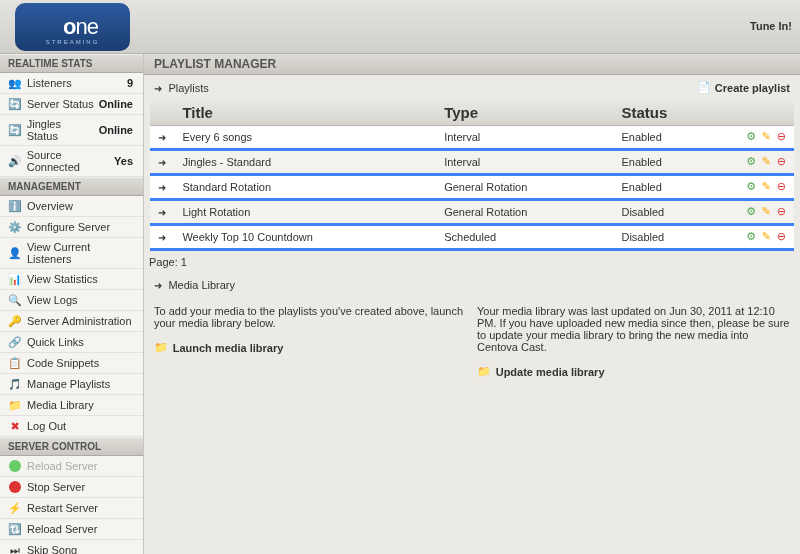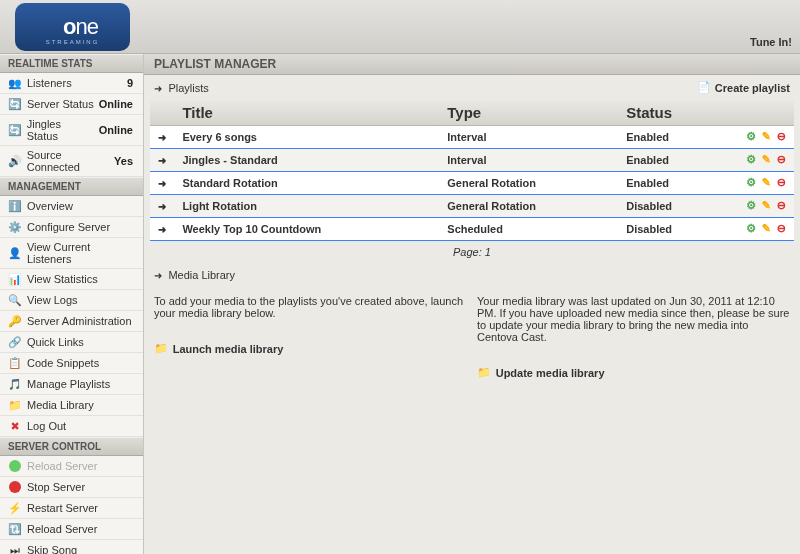--- a/index.html
+++ b/index.html
@@ -2,44 +2,44 @@
 <html><head>
 <meta charset="utf-8">
 <style>
 * { box-sizing: border-box; margin: 0; padding: 0; }
 body { font-family: Verdana, Arial, sans-serif; font-size: 11px; color: #333; background: #e8e8e4; width: 800px; height: 554px; overflow: hidden; }
 .header { height: 54px; background: linear-gradient(to bottom, #e4e3e0, #d0cfca); border-bottom: 1px solid #b5b4ae; position: relative; }
 .logo { position: absolute; left: 15px; top: 3px; width: 115px; height: 48px; background: linear-gradient(to bottom, #2d5a9e, #1a3d70); border-radius: 10px; display: flex; align-items: center; justify-content: center; }
 .logo-text { color: #fff; font-size: 22px; font-weight: 300; letter-spacing: -1px; margin-left: 16px; }
 .logo-text b { font-weight: 700; }
 .logo-sub { position: absolute; bottom: 6px; color: #a8c0e0; font-size: 6px; letter-spacing: 2px; }
-.tunein { position: absolute; right: 8px; top: 36px; font-size: 11px; color: #333; font-weight: bold; cursor: pointer; }
+.tunein { position: absolute; right: 8px; top: 20px; font-size: 11px; color: #333; font-weight: bold; cursor: pointer; }
 .layout { display: flex; height: 500px; }
 .sidebar { width: 144px; background: #f5f4f1; border-right: 1px solid #c5c4be; }
 .section-header { background: linear-gradient(to bottom, #dedcd6, #c9c7c0); border-top: 1px solid #eee; border-bottom: 1px solid #aaa; padding: 3px 8px; font-size: 10px; font-weight: bold; color: #555; text-transform: uppercase; }
 .sidebar ul { list-style: none; }
 .sidebar li { padding: 3px 6px 3px 8px; border-bottom: 1px solid #e2e1dc; display: flex; align-items: center; gap: 5px; cursor: pointer; }
 .sidebar .icon { width: 14px; height: 14px; display: inline-flex; align-items: center; justify-content: center; font-size: 11px; }
 .sidebar .val { margin-left: auto; font-weight: bold; color: #222; padding-right: 4px; }
 .main { flex: 1; background: #ebeae5; overflow: hidden; }
 .main-header { background: linear-gradient(to bottom, #dedcd6, #c9c7c0); border-bottom: 1px solid #aaa; padding: 3px 10px; font-size: 12px; font-weight: bold; color: #555; text-transform: uppercase; }
 .panel-title { padding: 6px 10px; display: flex; align-items: center; gap: 6px; color: #333; }
 .create-link { margin-left: auto; display: flex; align-items: center; gap: 4px; font-weight: bold; cursor: pointer; }
 .table { width: calc(100% - 12px); margin: 0 6px; border-collapse: collapse; background: #fff; }
 .table th { background: linear-gradient(to bottom, #e9e8e3, #d6d4cd); text-align: left; padding: 4px 8px; font-weight: bold; font-size: 15px; border-bottom: 1px solid #b8b6ae; color: #333; }
-.table td { padding: 4px 8px; border-bottom: 1px solid #3b82f6; font-weight: bold; }
+.table td { padding: 4px 8px; border-bottom: 3px solid #3b82f6; }
 .table tr:nth-child(even) td { background: #f3f2ee; }
 .table tr:nth-child(odd) td { background: #fff; }
 .row-icon { width: 18px; text-align: center; }
 .actions { text-align: right; white-space: nowrap; }
 .actions span { display: inline-block; width: 14px; height: 14px; margin-left: 1px; cursor: pointer; }
-.pager { text-align: center; padding: 5px; font-size: 11px; font-style: italic; }
+.pager { text-align: left; padding: 5px; font-size: 11px; }
 .media-row { display: flex; gap: 10px; padding: 8px 10px; }
 .media-col { flex: 1; font-size: 11px; }
-.media-link { display: flex; align-items: center; gap: 5px; margin-top: 23px; font-weight: bold; cursor: pointer; }
+.media-link { display: flex; align-items: center; gap: 5px; margin-top: 12px; font-weight: bold; cursor: pointer; }
 .ic-circle { width: 12px; height: 12px; border-radius: 50%; display: inline-block; }
 .ic-folder::before { content: "📁"; font-size: 11px; }
 .ic-arrow::before { content: "➜"; font-size: 10px; }
 </style>
 </head>
 <body>
 
 <div class="header">
   <div class="logo">
     <span class="logo-text"><b>o</b>ne</span>

